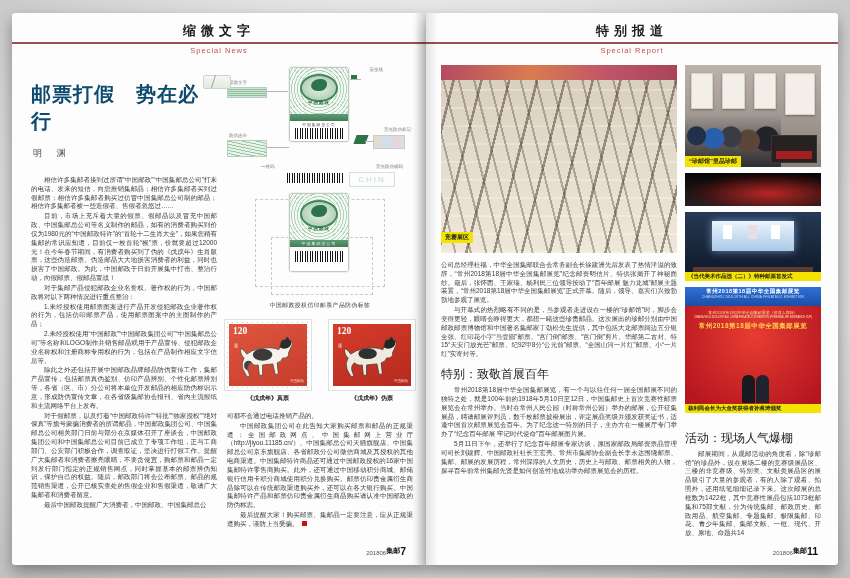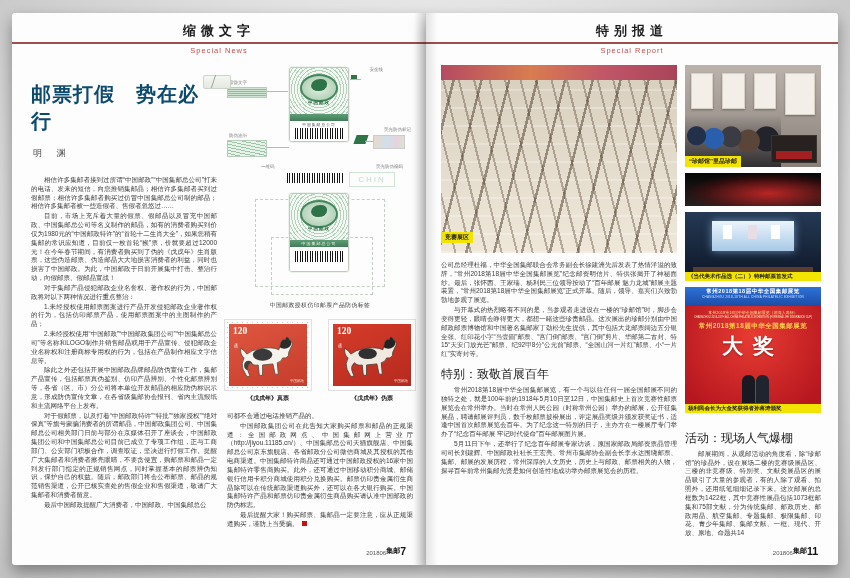--- a/index.html
+++ b/index.html
@@ -355,21 +355,20 @@
 
             <div class="photo photo-award" data-interactable="false">
               <div class="award-blue" data-interactable="false">
                 <div class="ab-cn" data-interactable="false">常州2018第18届中华全国集邮展览</div>
                 <div class="ab-en" data-interactable="false">CHANGZHOU 2018-18TH ALL CHINA PHILATELIC EXHIBITION</div>
               </div>
               <div class="award-red" data-interactable="false">
                 <div class="ar-subcn" data-interactable="false">常州2018第18届中华全国集邮展览（前海人寿杯）</div>
                 <div class="ar-suben" data-interactable="false">CHANGZHOU 2018-18TH ALL CHINA PHILATELIC EXHIBITION (FORESEA LIFE INSURANCE CUP)</div>
                 <div class="ar-title" data-interactable="false">常州2018第18届中华全国集邮展览</div>
-                <div class="ar-big" data-interactable="false">大奖</div>
                 <div class="fig f1" data-interactable="false"></div>
                 <div class="fig f2" data-interactable="false"></div>
               </div>
               <div class="capbar" data-interactable="false">杨利民会长为大金奖获得者孙蒋涛颁奖</div>
             </div>
 
             <div style="margin-top:4px" data-interactable="false">
               <div class="subhead" data-interactable="false">活动：现场人气爆棚</div>
               <div data-interactable="false">
                   <p class="para" data-interactable="false">邮展期间，从观邮活动的角度看，除“珍邮馆”的珍品外，设在展场二楼的竞赛级展品区、三楼的非竞赛级、特别奖、文献类展品区的展品吸引了大量的参观者，有的人除了观看、拍照外，还用纸笔细细记录下来。这次邮展的总框数为1422框，其中竞赛性展品包括1073框邮集和75部文献，分为传统集邮、邮政历史、邮政用品、航空集邮、专题集邮、极限集邮、印花、青少年集邮、集邮文献、一框、现代、开放、原地、命题共14</p>

